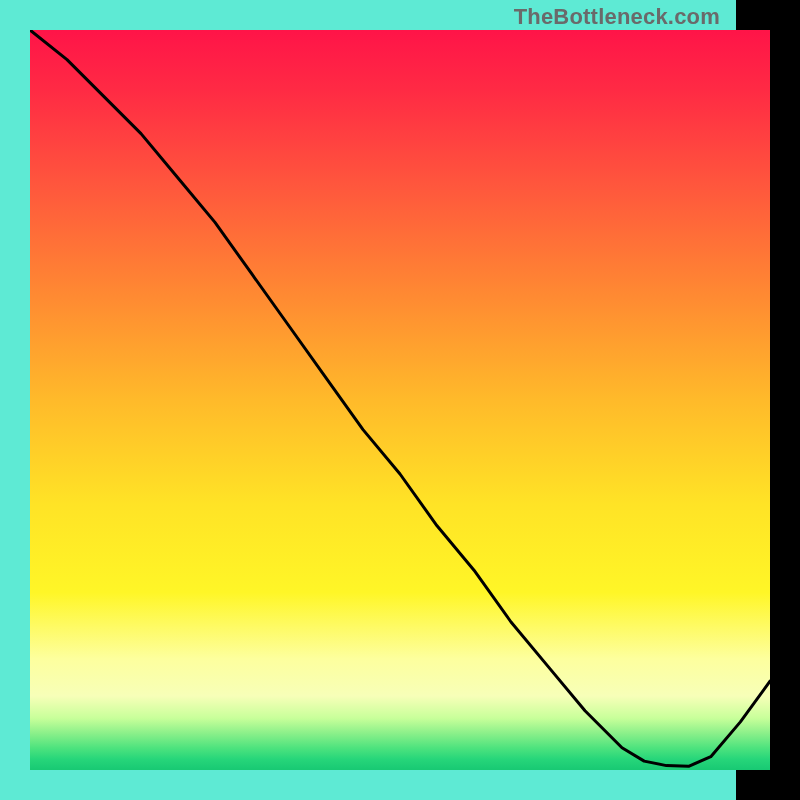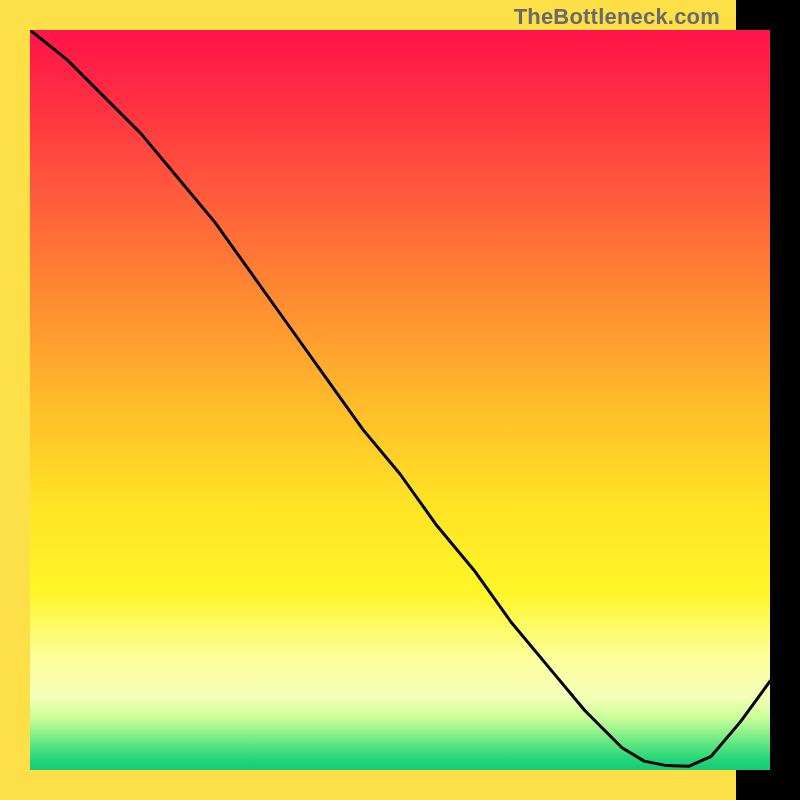--- a/index.html
+++ b/index.html
@@ -1,21 +1,21 @@
 <!DOCTYPE html>
 <html><head>
 <meta charset="utf-8">
 <style>
   * { margin: 0; padding: 0; box-sizing: border-box; }
   html, body { width: 800px; height: 800px; background: #000; overflow: hidden; }
   .frame {
     position: relative;
     width: 736px;
     height: 800px;
-    background: #fde047;
+    background: #5eead4;
     text-align: right;
   }
   .watermark {
     position: absolute;
     top: 4px;
     right: 16px;
     font-family: Arial, Helvetica, sans-serif;
     font-size: 22px;
     font-weight: 600;
     color: #6a6a6a;

